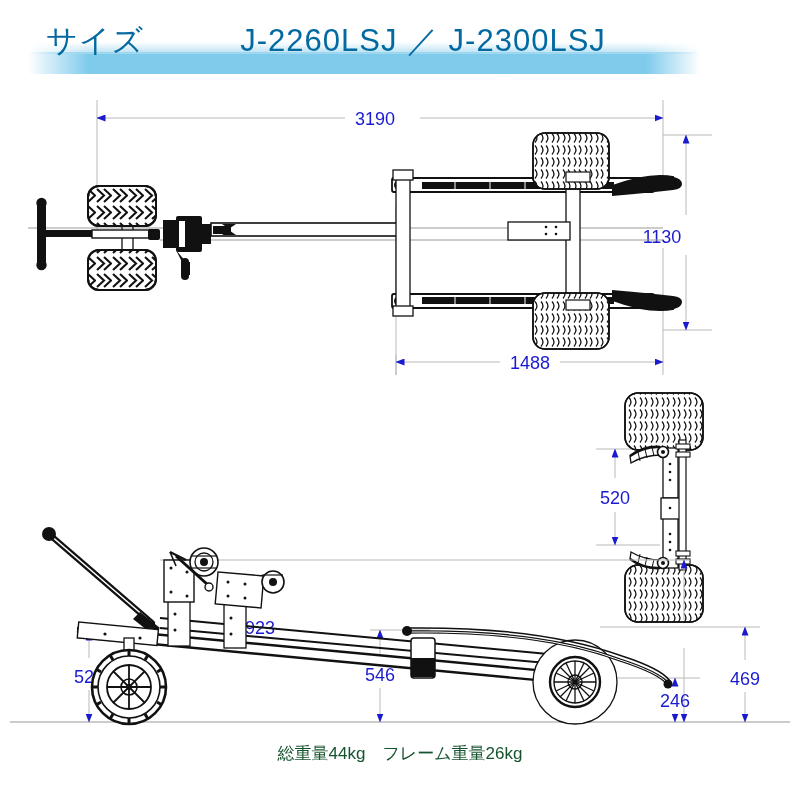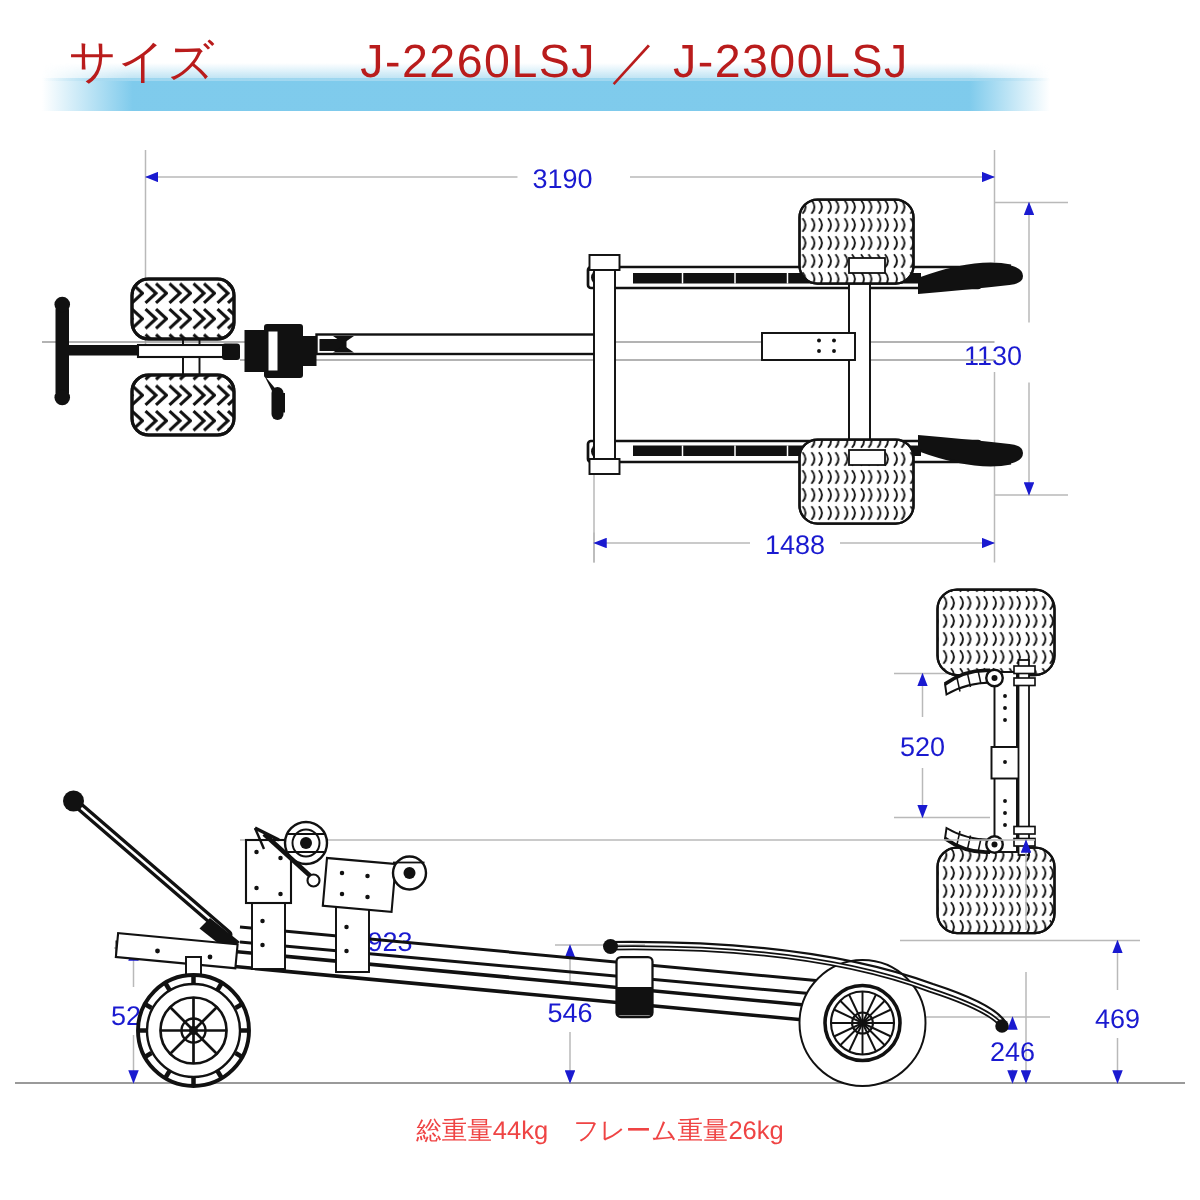--- a/index.html
+++ b/index.html
@@ -9,25 +9,25 @@
 
   
   #title-band{position:absolute;left:28px;top:52px;width:672px;height:22px;
       background:linear-gradient(to right,rgba(120,200,235,0) 0%,rgba(120,200,235,.95) 9%,
                  rgba(120,200,235,.95) 92%,rgba(120,200,235,0) 100%);}
   #title-band:after{content:"";position:absolute;left:0;top:-10px;width:100%;height:12px;
       background:linear-gradient(to bottom,rgba(255,255,255,0) 0%,rgba(168,218,240,.85) 100%);
       -webkit-mask-image:linear-gradient(to right,rgba(0,0,0,0) 0%,#000 9%,#000 92%,rgba(0,0,0,0) 100%);
       mask-image:linear-gradient(to right,rgba(0,0,0,0) 0%,#000 9%,#000 92%,rgba(0,0,0,0) 100%);}
   #title-text{position:absolute;left:46px;top:20px;font-size:31px;letter-spacing:1px;
-      color:#b91c1c;white-space:pre;z-index:5;}
+      color:#0369a1;white-space:pre;z-index:5;}
 
   
   #caption{position:absolute;left:0;top:742px;width:800px;text-align:center;
-      font-size:17px;color:#ef4444;}
+      font-size:17px;color:#14532d;}
 
   svg{position:absolute;left:0;top:0;}
   .dimtxt{fill:#1a1ad0;font-size:18px;font-family:"Liberation Sans","DejaVu Sans",sans-serif;}
 </style>
 </head>
 <body>
 
 <div id="stage">
 
   <div id="title-band"></div>

